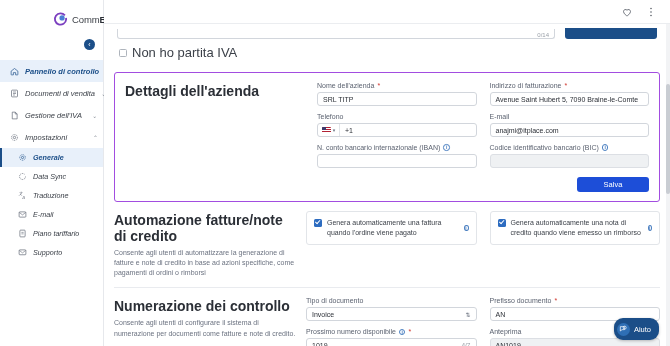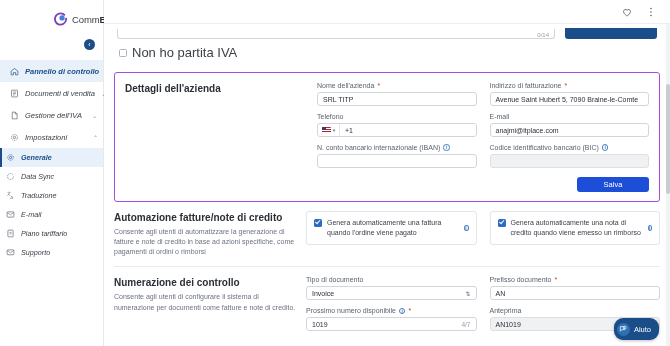--- a/index.html
+++ b/index.html
@@ -41,21 +41,21 @@
   .nav { padding-top: 2px; font-style: italic; }
   .nav-item {
     display: flex; align-items: center; gap: 6px;
     height: 22px; padding-left: 10px; padding-right: 6px;
     font-size: 7.5px; color: #3c4149; white-space: nowrap;
     cursor: pointer; position: relative;
   }
   .nav-item.active { background: #e8f0fa; color: #1b4e88; font-weight: 600; }
   .nav-item .ico { width: 9px; height: 9px; flex: 0 0 9px; display: block; }
   .nav-item .caret { margin-left: auto; font-size: 6px; color: #8a9099; }
-  .sub .nav-item { padding-left: 6px; font-size: 7.2px; height: 19px; }
+  .sub .nav-item { padding-left: 18px; font-size: 7.2px; height: 19px; }
   .sub .nav-item.active::before {
     content: ""; position: absolute; left: 0; top: 0; bottom: 0; width: 2px; background: #1b4e88;
   }
 
   
   .main { flex: 1 1 auto; position: relative; background: #ffffff; height: 346px; overflow: hidden; }
 
   .topbar {
     height: 24px; display: flex; align-items: center; justify-content: flex-end;
     gap: 12px; padding-right: 13px;
@@ -99,21 +99,21 @@
     border-radius: 3px;
     background: #fff;
     padding: 0;
   }
   .panel {
     display: flex;
     padding: 9px 10px 9px 10px;
     gap: 10px;
   }
   .panel-left { width: 182px; flex: 0 0 182px; padding-top: 1px; }
-  .panel-title { font-size: 10px; font-weight: 700; color: #2b2f36; }
+  .panel-title { font-size: 14px; font-weight: 700; color: #2b2f36; }
   .panel-desc { font-size: 7px; line-height: 1.45; color: #6b7280; margin-top: 4px; }
   .panel-right { flex: 1 1 auto; }
 
   .form-grid { display: grid; grid-template-columns: 1fr 1fr; gap: 7px 13px; }
   .field { display: block; }
   .field-label {
     font-size: 7px; color: #5b6270; margin-bottom: 3px; display: flex; align-items: center; gap: 3px;
     white-space: nowrap;
   }
   .req { color: #d0342c; }

